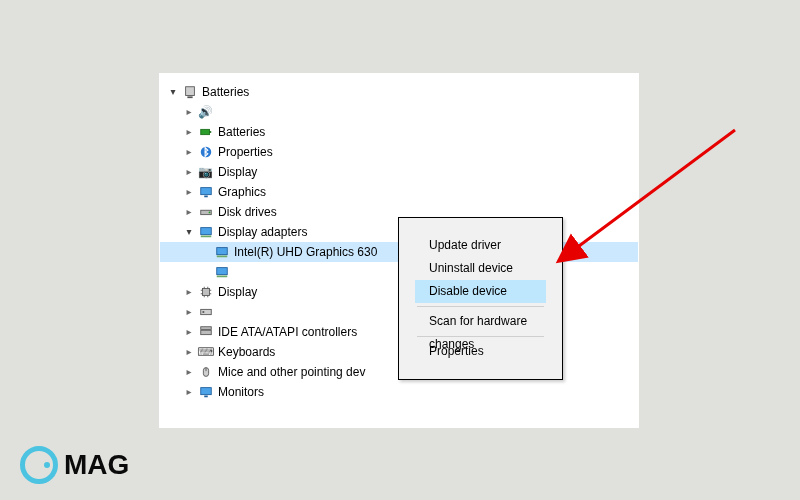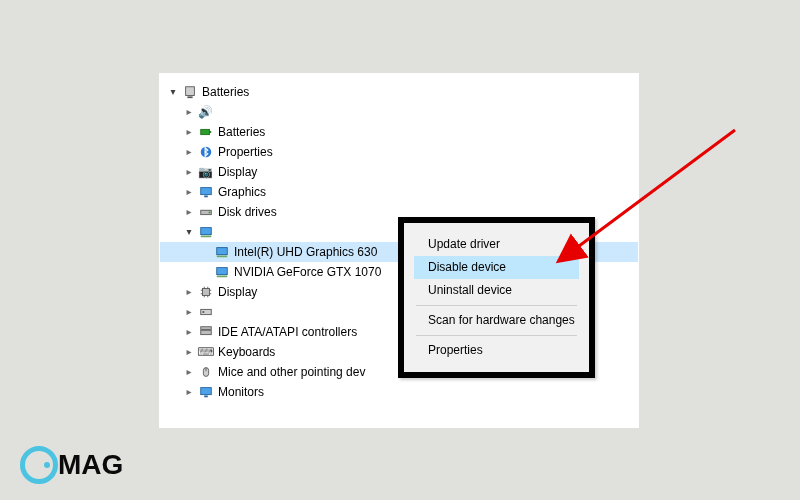--- a/index.html
+++ b/index.html
@@ -38,41 +38,41 @@
     width:16px;height:16px;margin-right:4px;
     display:inline-flex;align-items:center;justify-content:center;
     font-size:12px;
   }
   .label{flex:0 0 auto}
   
   .c-blue{color:#2a7ad4}.c-green{color:#2a9d2a}.c-gray{color:#555}.c-dark{color:#333}
   
   .menu{
     position:absolute;left:398px;top:217px;
-    width:197px;
+    width:165px;
     background:#f1f1f1;
-    border:6px solid #000000;
+    border:1px solid #000000;
     box-shadow:2px 2px 3px rgba(0,0,0,.2);
-    padding:10px;
+    padding:16px;
     box-sizing:border-box;
   }
   .mi{
     height:23px;line-height:23px;
     padding-left:14px;
     cursor:default;
   }
   .mi.hl{background:#bee6fd}
   .mi.bold{font-weight:400}
   .sep{height:1px;background:#cfcfcf;margin:3px 2px}
   
   .arrow{position:absolute;left:0;top:0;pointer-events:none}
   
   .logo{
     position:absolute;left:20px;bottom:16px;
-    display:flex;align-items:center;
+    display:flex;align-items:center;gap:6px;
     font-weight:800;font-size:28px;letter-spacing:0;
     color:#0a0a0a;font-family:Arial,Helvetica,sans-serif;
   }
   .logo .ring{
     width:28px;height:28px;border:5px solid #4cc3e1;border-radius:50%;
     position:relative;
   }
   .logo .ring::after{
     content:"";position:absolute;right:3px;top:11px;
     width:6px;height:6px;border-radius:50%;background:#4cc3e1;
@@ -158,20 +158,21 @@
 
   <div class="row">
     <span class="indent" style="width:22px"></span>
     <span class="chev open">▾</span>
     <span class="ico c-blue">
       <svg width="14" height="14" viewBox="0 0 16 16">
           <rect x="2" y="3" width="12" height="8" fill="#4da3e8" stroke="#1e5e9c"></rect>
           <rect x="2" y="12" width="12" height="2" fill="#6aa86a"></rect>
         </svg>
     </span>
+    <span class="label">Display adapters</span>
   </div>
 
   <div class="row sel">
     <span class="indent" style="width:38px"></span>
     <span class="chev none">▸</span>
     <span class="ico c-blue">
       <svg width="14" height="14" viewBox="0 0 16 16">
           <rect x="2" y="3" width="12" height="8" fill="#4da3e8" stroke="#1e5e9c"></rect>
           <rect x="2" y="12" width="12" height="2" fill="#6aa86a"></rect>
         </svg>
@@ -181,21 +182,20 @@
 
   <div class="row">
     <span class="indent" style="width:38px"></span>
     <span class="chev none">▸</span>
     <span class="ico c-blue">
       <svg width="14" height="14" viewBox="0 0 16 16">
           <rect x="2" y="3" width="12" height="8" fill="#4da3e8" stroke="#1e5e9c"></rect>
           <rect x="2" y="12" width="12" height="2" fill="#6aa86a"></rect>
         </svg>
     </span>
-    <span class="label">NVIDIA GeForce GTX 1070</span>
   </div>
 
   <div class="row">
     <span class="indent" style="width:22px"></span>
     <span class="chev">▸</span>
     <span class="ico c-gray">
       <svg width="14" height="14" viewBox="0 0 16 16">
           <rect x="4" y="4" width="8" height="8" fill="#bfbfbf" stroke="#555"></rect>
           <path d="M2 6h2M2 10h2M12 6h2M12 10h2M6 2v2M10 2v2M6 12v2M10 12v2" stroke="#555"></path>
         </svg>
@@ -254,22 +254,22 @@
           <rect x="6" y="12" width="4" height="2" fill="#1e5e9c"></rect>
         </svg>
     </span>
     <span class="label">Monitors</span>
   </div>
 
 </div>
 
 <div class="menu">
   <div class="mi">Update driver</div>
+  <div class="mi">Uninstall device</div>
   <div class="mi hl">Disable device</div>
-  <div class="mi">Uninstall device</div>
   <div class="sep"></div>
   <div class="mi">Scan for hardware changes</div>
   <div class="sep"></div>
   <div class="mi bold">Properties</div>
 </div>
 
 <svg class="arrow" width="800" height="500">
   <defs>
     <marker id="ah" markerWidth="12" markerHeight="12" refX="2" refY="5" orient="auto">
       <path d="M0,0 L10,5 L0,10 z" fill="#e60000"></path>

